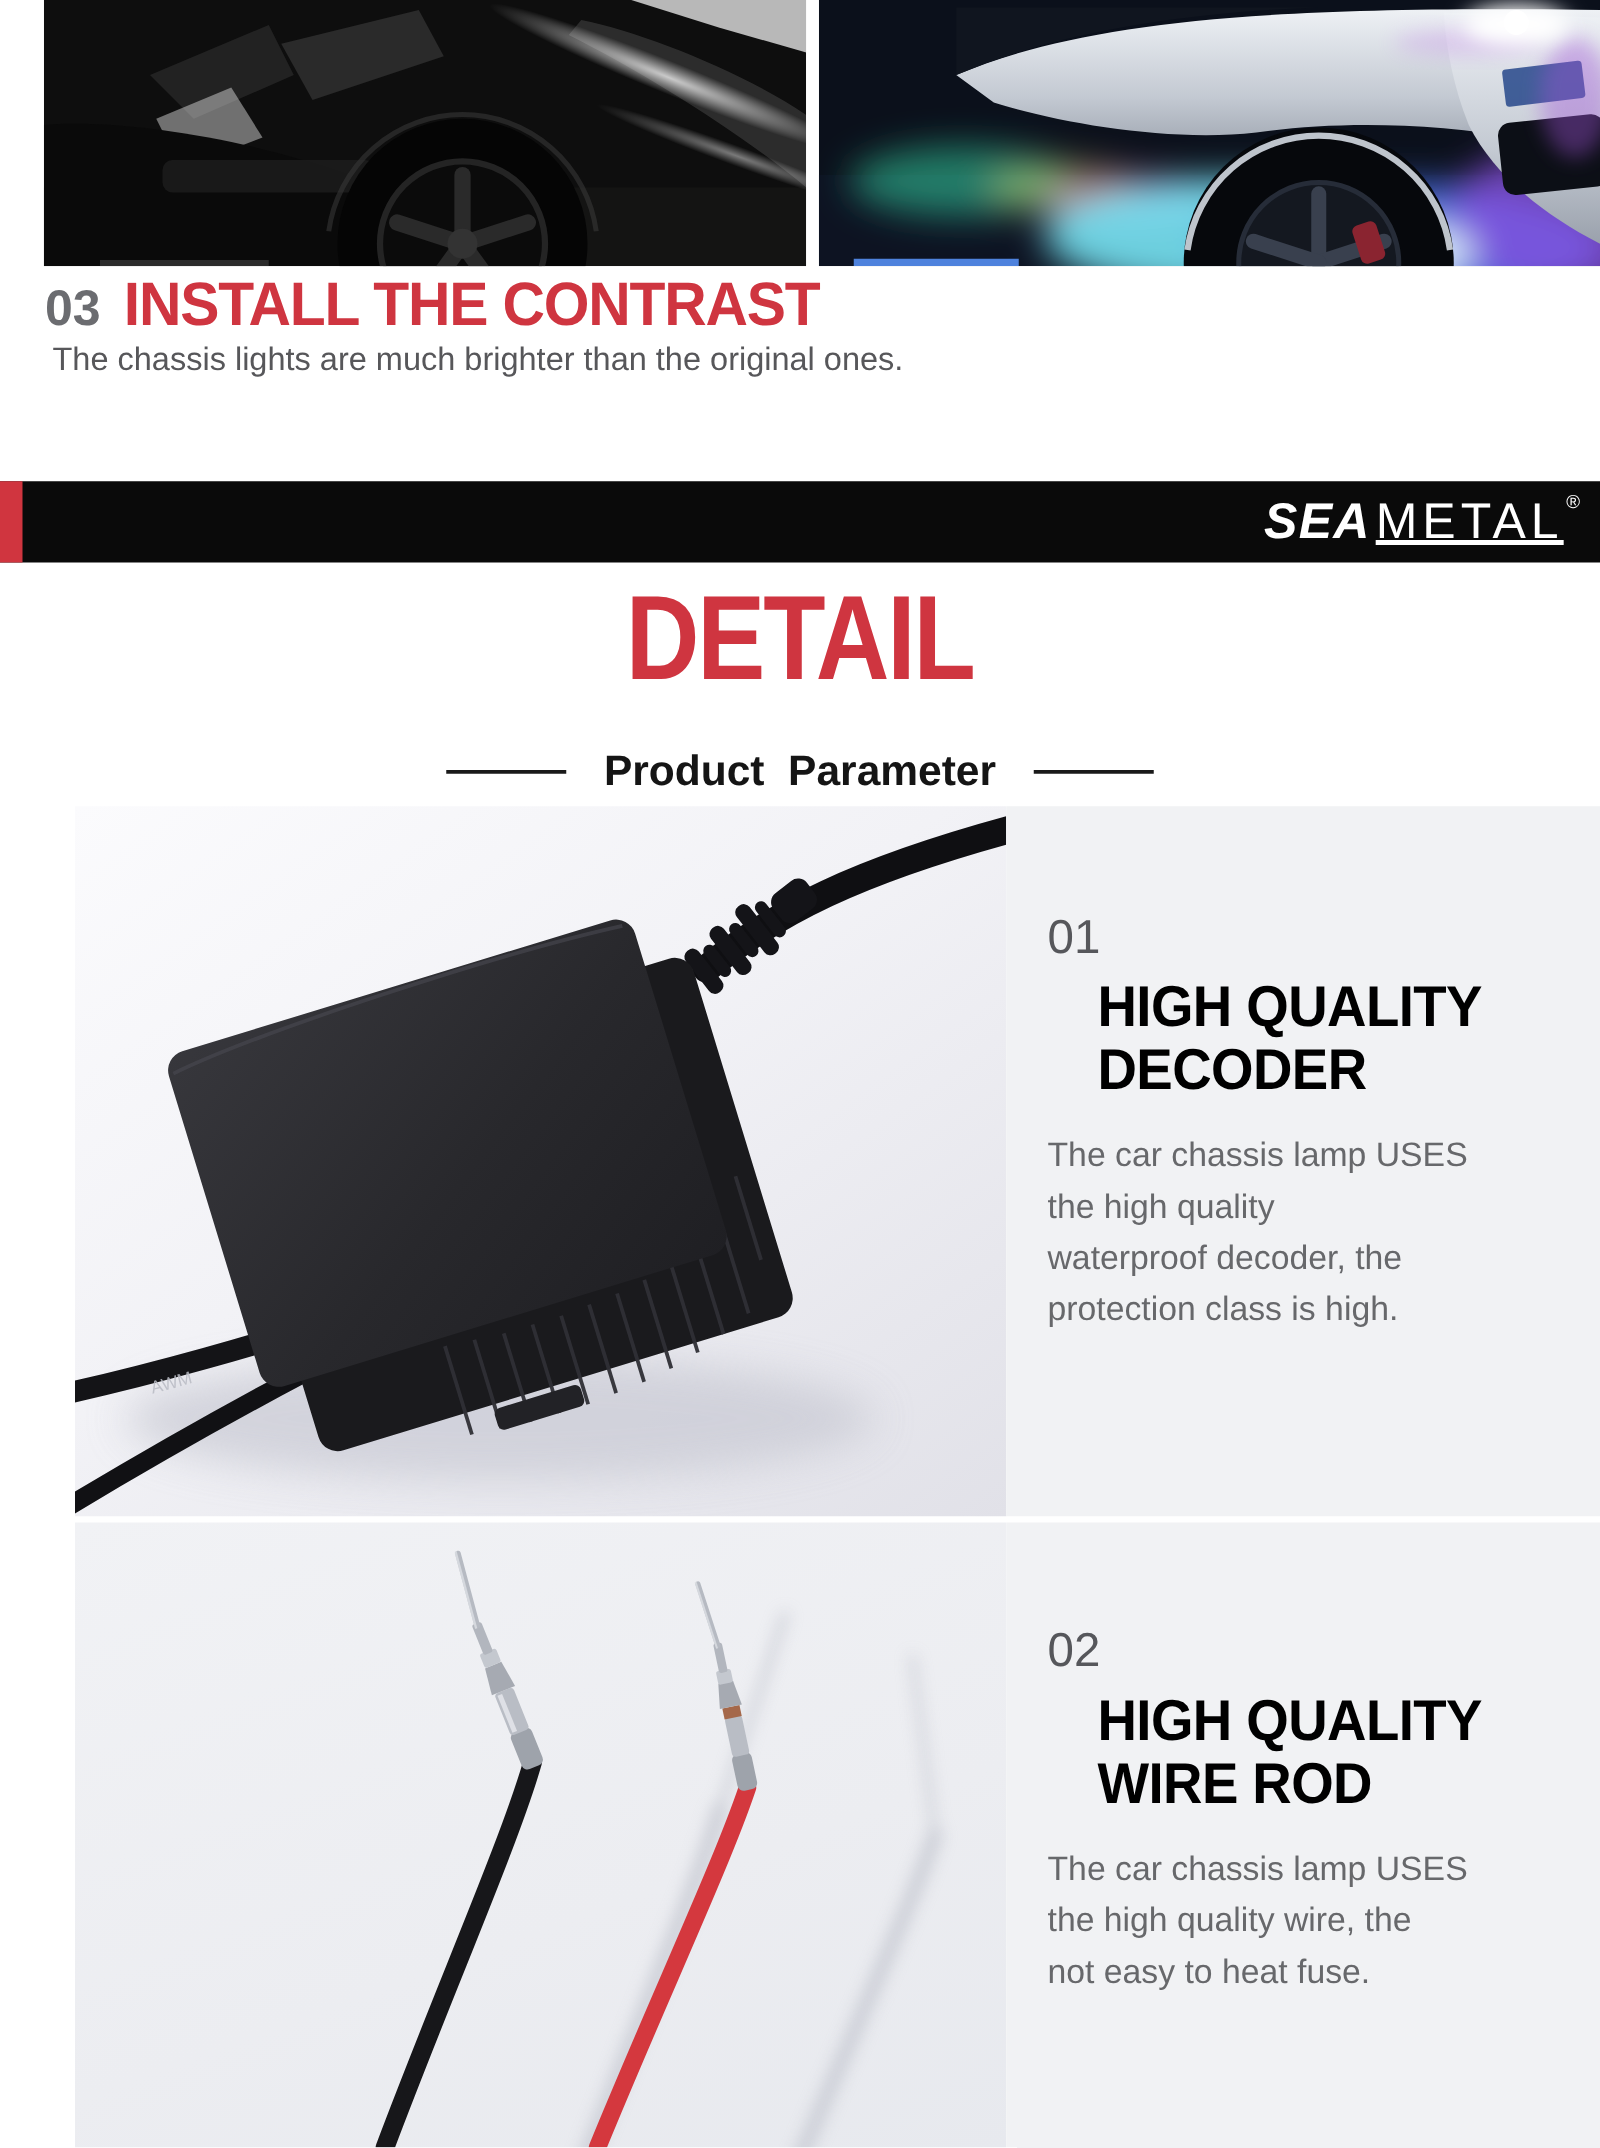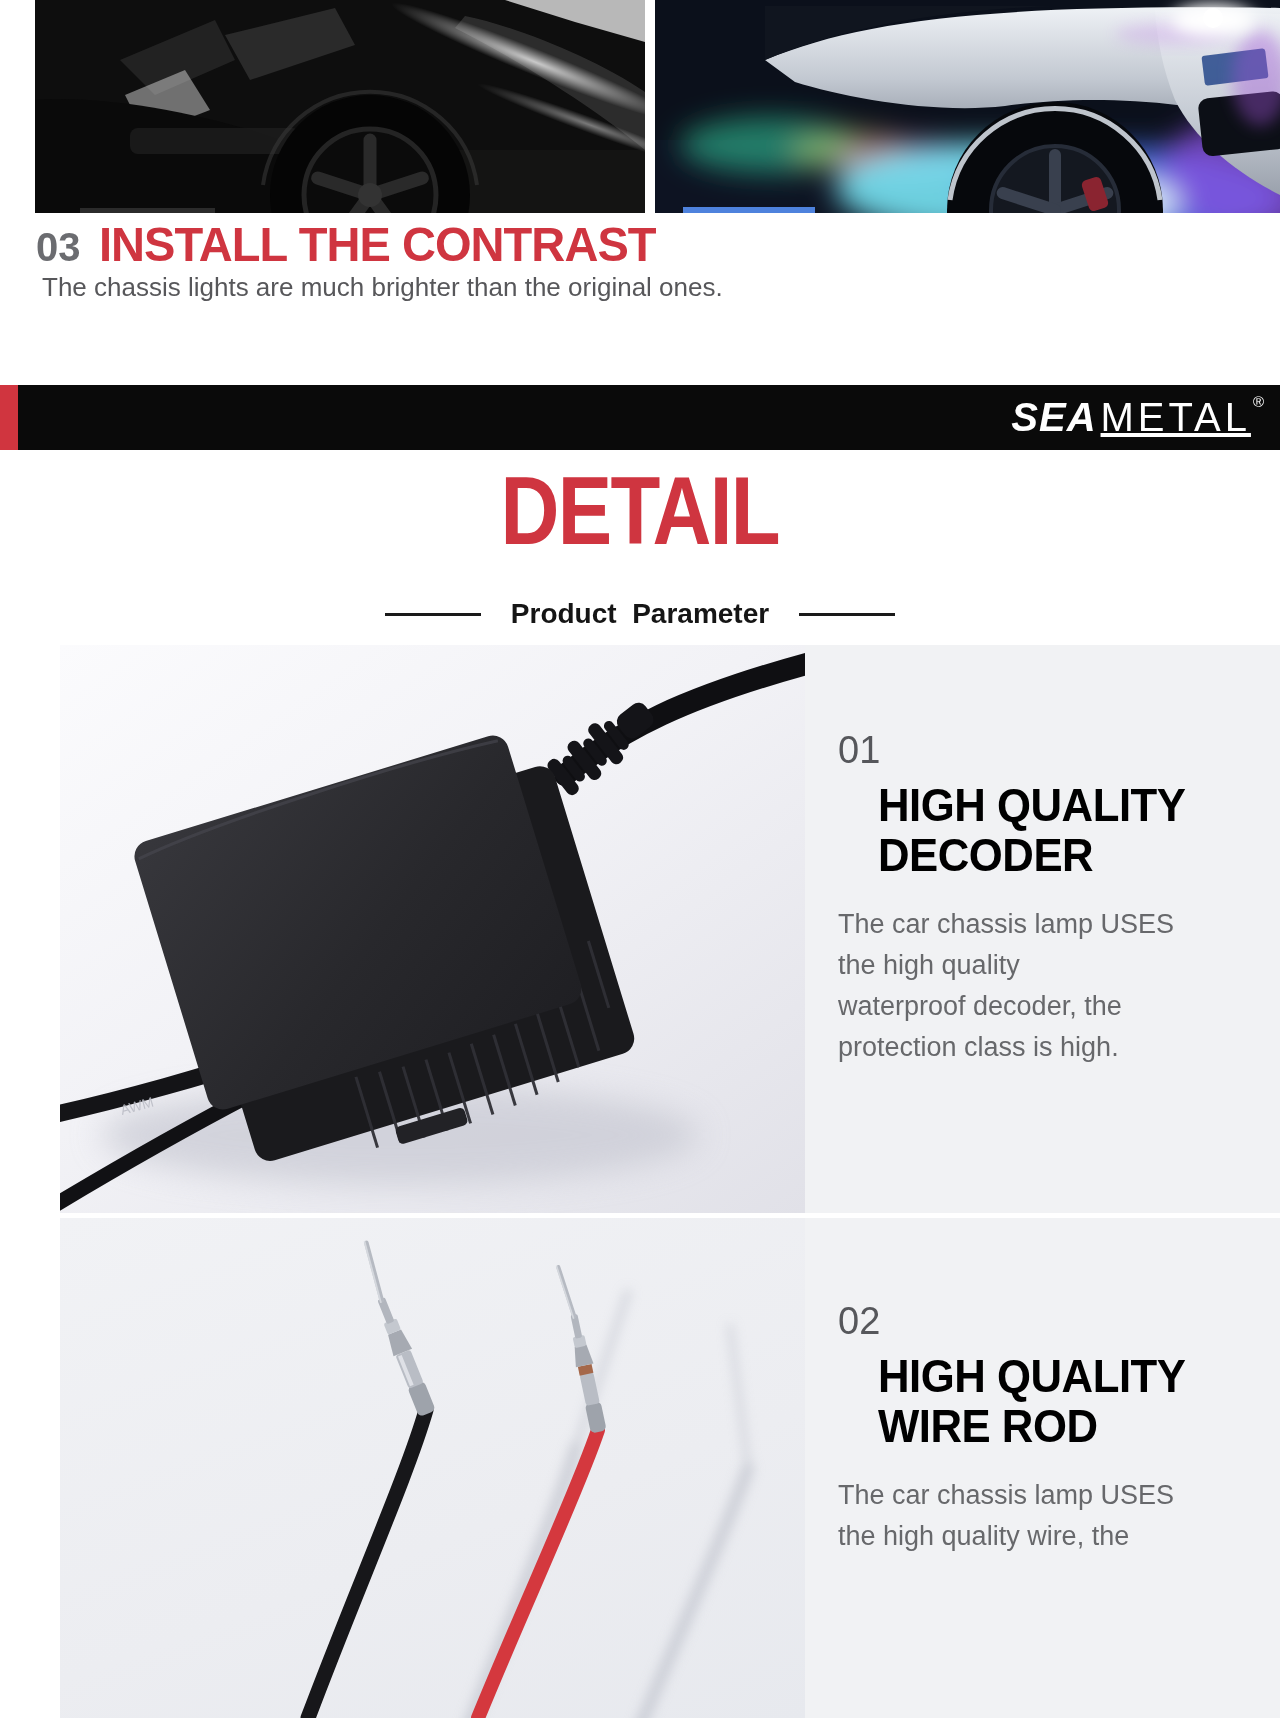--- a/index.html
+++ b/index.html
@@ -26,21 +26,21 @@
   .logo-sea{font-size:40px;font-weight:900;font-style:italic;letter-spacing:1px;margin-left:47px;}
   .logo-metal{font-size:40px;font-weight:400;letter-spacing:4px;margin-left:4px;text-decoration:underline;}
   .logo-reg{font-size:15px;align-self:flex-start;margin-top:8px;margin-left:2px;}
 
   
   .detail-title{position:absolute;left:0;top:458px;width:1280px;text-align:center;
                 font-size:96px;font-weight:700;color:#cf3540;letter-spacing:-2px;line-height:1.1;}
   .detail-title span{display:inline-block;transform:scaleX(.85);}
   .param-row{position:absolute;left:0;top:598px;width:1280px;display:flex;align-items:center;justify-content:center;}
   .param-line{width:96px;height:3px;background:#1a1a1a;}
-  .param-text{font-size:28px;font-weight:600;color:#151515;margin:0 30px;white-space:pre;}
+  .param-text{font-size:34px;font-weight:600;color:#151515;margin:0 30px;white-space:pre;}
 
   
   .feature{position:absolute;left:60px;width:1220px;}
   #feature-1{top:645px;height:568px;}
   #feature-2{top:1218px;height:500px;}
   .photo{position:absolute;left:0;top:0;width:745px;height:100%;overflow:hidden;}
   #feature-1 .photo{background:linear-gradient(145deg,#fbfbfd 0%,#f2f2f6 45%,#e1e1e8 100%);}
   #feature-2 .photo{background:linear-gradient(160deg,#f1f2f5 0%,#ecedf1 60%,#e7e9ee 100%);}
   .photo svg{display:block;width:100%;height:100%;}
   .panel{position:absolute;left:745px;top:0;right:0;bottom:0;background:#f1f2f4;}
@@ -280,16 +280,17 @@
   <div class="panel">
     <div class="panel-inner">
       <div class="feat-num">02</div>
       <div class="feat-title">
         <div>HIGH QUALITY</div><br>
         <div>WIRE ROD</div>
       </div>
       <div class="feat-desc">
         <div>The car chassis lamp USES</div>
         <div>the high quality wire, the</div>
+        <div>not easy to heat fuse.</div>
       </div>
     </div>
   </div>
 </div>
 
 </body></html>

